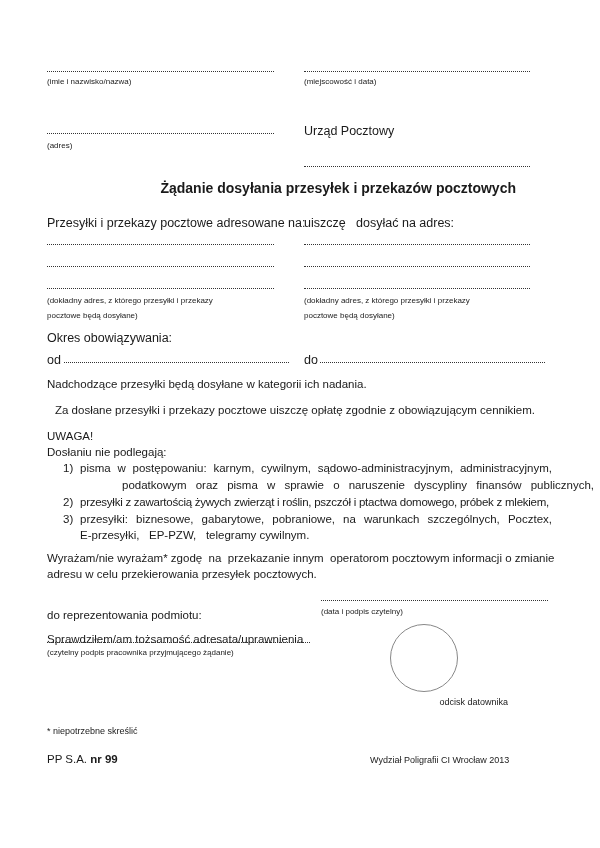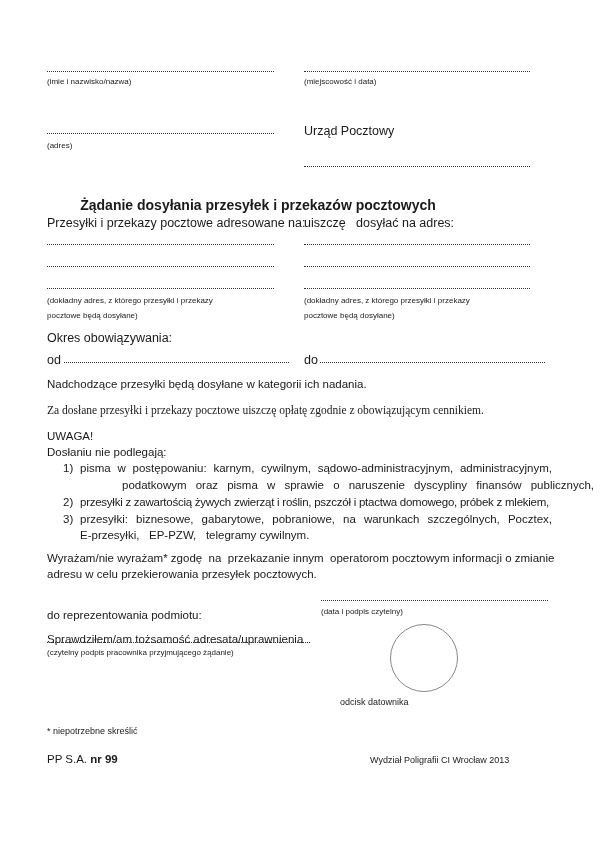--- a/index.html
+++ b/index.html
@@ -24,21 +24,21 @@
 
 <div class="dots" style="left:304px; top:71px; width:226px;"></div>
 <div class="abs small" style="left:304px; top:77px; width:226px;">(miejscowość i data)</div>
 
 <div class="dots" style="left:47px; top:133px; width:227px;"></div>
 <div class="abs small" style="left:47px; top:141px; width:227px;">(adres)</div>
 
 <div class="abs t12" style="left:304px; top:124px;">Urząd Pocztowy</div>
 <div class="dots" style="left:304px; top:166px; width:226px;"></div>
 
-<div class="abs title" style="left:0; width:516px; text-align:center; top:197px;">Żądanie dosyłania przesyłek i przekazów pocztowych</div>
+<div class="abs title" style="left:0; width:516px; text-align:right; top:180px;">Żądanie dosyłania przesyłek i przekazów pocztowych</div>
 
 <div class="abs t12" style="left:47px; top:216px;">Przesyłki i przekazy pocztowe adresowane na:</div>
 <div class="abs t12" style="left:304px; top:216px;">
   <span>uiszczę</span>&nbsp;&nbsp;&nbsp;<span>dosyłać na adres:</span>
 </div>
 
 <div class="dots" style="left:47px; top:244px; width:227px;"></div>
 <div class="dots" style="left:47px; top:266px; width:227px;"></div>
 <div class="dots" style="left:47px; top:288px; width:227px;"></div>
 <div class="abs small" style="left:47px; top:293px; width:227px; line-height:15px;">
@@ -54,21 +54,21 @@
   <div>pocztowe będą dosyłane)</div>
 </div>
 
 <div class="abs t12" style="left:47px; top:331px;">Okres obowiązywania:</div>
 <div class="abs t12" style="left:47px; top:353px;">od</div>
 <div class="dots" style="left:64px; top:362px; width:225px;"></div>
 <div class="abs t12" style="left:304px; top:353px;">do</div>
 <div class="dots" style="left:320px; top:362px; width:225px;"></div>
 
 <div class="abs t11" style="left:47px; top:378px;">Nadchodzące przesyłki będą dosyłane w kategorii ich nadania.</div>
-<div class="abs t11" style="left:47px; top:404px;font-family:Liberation Serif, serif;">Za dosłane przesyłki i przekazy pocztowe uiszczę opłatę zgodnie z obowiązującym cennikiem.</div>
+<div class="abs t11" style="left:55px; top:404px;">Za dosłane przesyłki i przekazy pocztowe uiszczę opłatę zgodnie z obowiązującym cennikiem.</div>
 
 <div class="abs t11" style="left:47px; top:430px;">UWAGA!</div>
 <div class="abs t11" style="left:47px; top:446px;">Dosłaniu nie podlegają:</div>
 
 <div class="num" style="top:462px;">1)</div>
 <div class="li just" style="top:462px;">pisma w postępowaniu: karnym, cywilnym, sądowo-administracyjnym, administracyjnym,</div>
 <div class="li just" style="top:479px;padding-left:42px;">podatkowym oraz pisma w sprawie o naruszenie dyscypliny finansów publicznych,</div>
 
 <div class="num" style="top:496px;">2)</div>
 <div class="li" style="top:496px; letter-spacing:-0.25px;">przesyłki z zawartością żywych zwierząt i roślin, pszczół i ptactwa domowego, próbek z mlekiem,</div>
@@ -83,21 +83,21 @@
 <div class="abs t11" style="left:47px; top:593px;margin-top:40px;">Sprawdziłem/am tożsamość adresata/uprawnienia</div>
 <div class="abs t11" style="left:47px; top:609px;">do reprezentowania podmiotu:</div>
 
 <div class="dots" style="left:321px; top:600px; width:227px;"></div>
 <div class="abs small" style="left:321px; top:607px; width:227px;">(data i podpis czytelny)</div>
 
 <div class="dots" style="left:47px; top:642px; width:263px;"></div>
 <div class="abs small" style="left:47px; top:648px; width:263px;">(czytelny podpis pracownika przyjmującego żądanie)</div>
 
 <div class="circle" style="left:390px; top:624px; width:66px; height:66px;"></div>
-<div class="abs" style="left:340px; top:695px; width:168px; text-align:left; font-size:9px; line-height:14px;">
+<div class="abs" style="left:340px; top:695px; width:168px; text-align:right; font-size:9px; line-height:14px;">
   <div>odcisk datownika</div>
 </div>
 
 <div class="abs" style="left:47px; top:726px; font-size:9px;">* niepotrzebne skreślić</div>
 <div class="abs t11" style="left:47px; top:753px;">
   <span>PP S.A.</span>
   <b>nr 99</b>
 </div>
 <div class="abs" style="left:370px; top:755px; font-size:9px;">Wydział Poligrafii CI Wrocław 2013</div>
 

